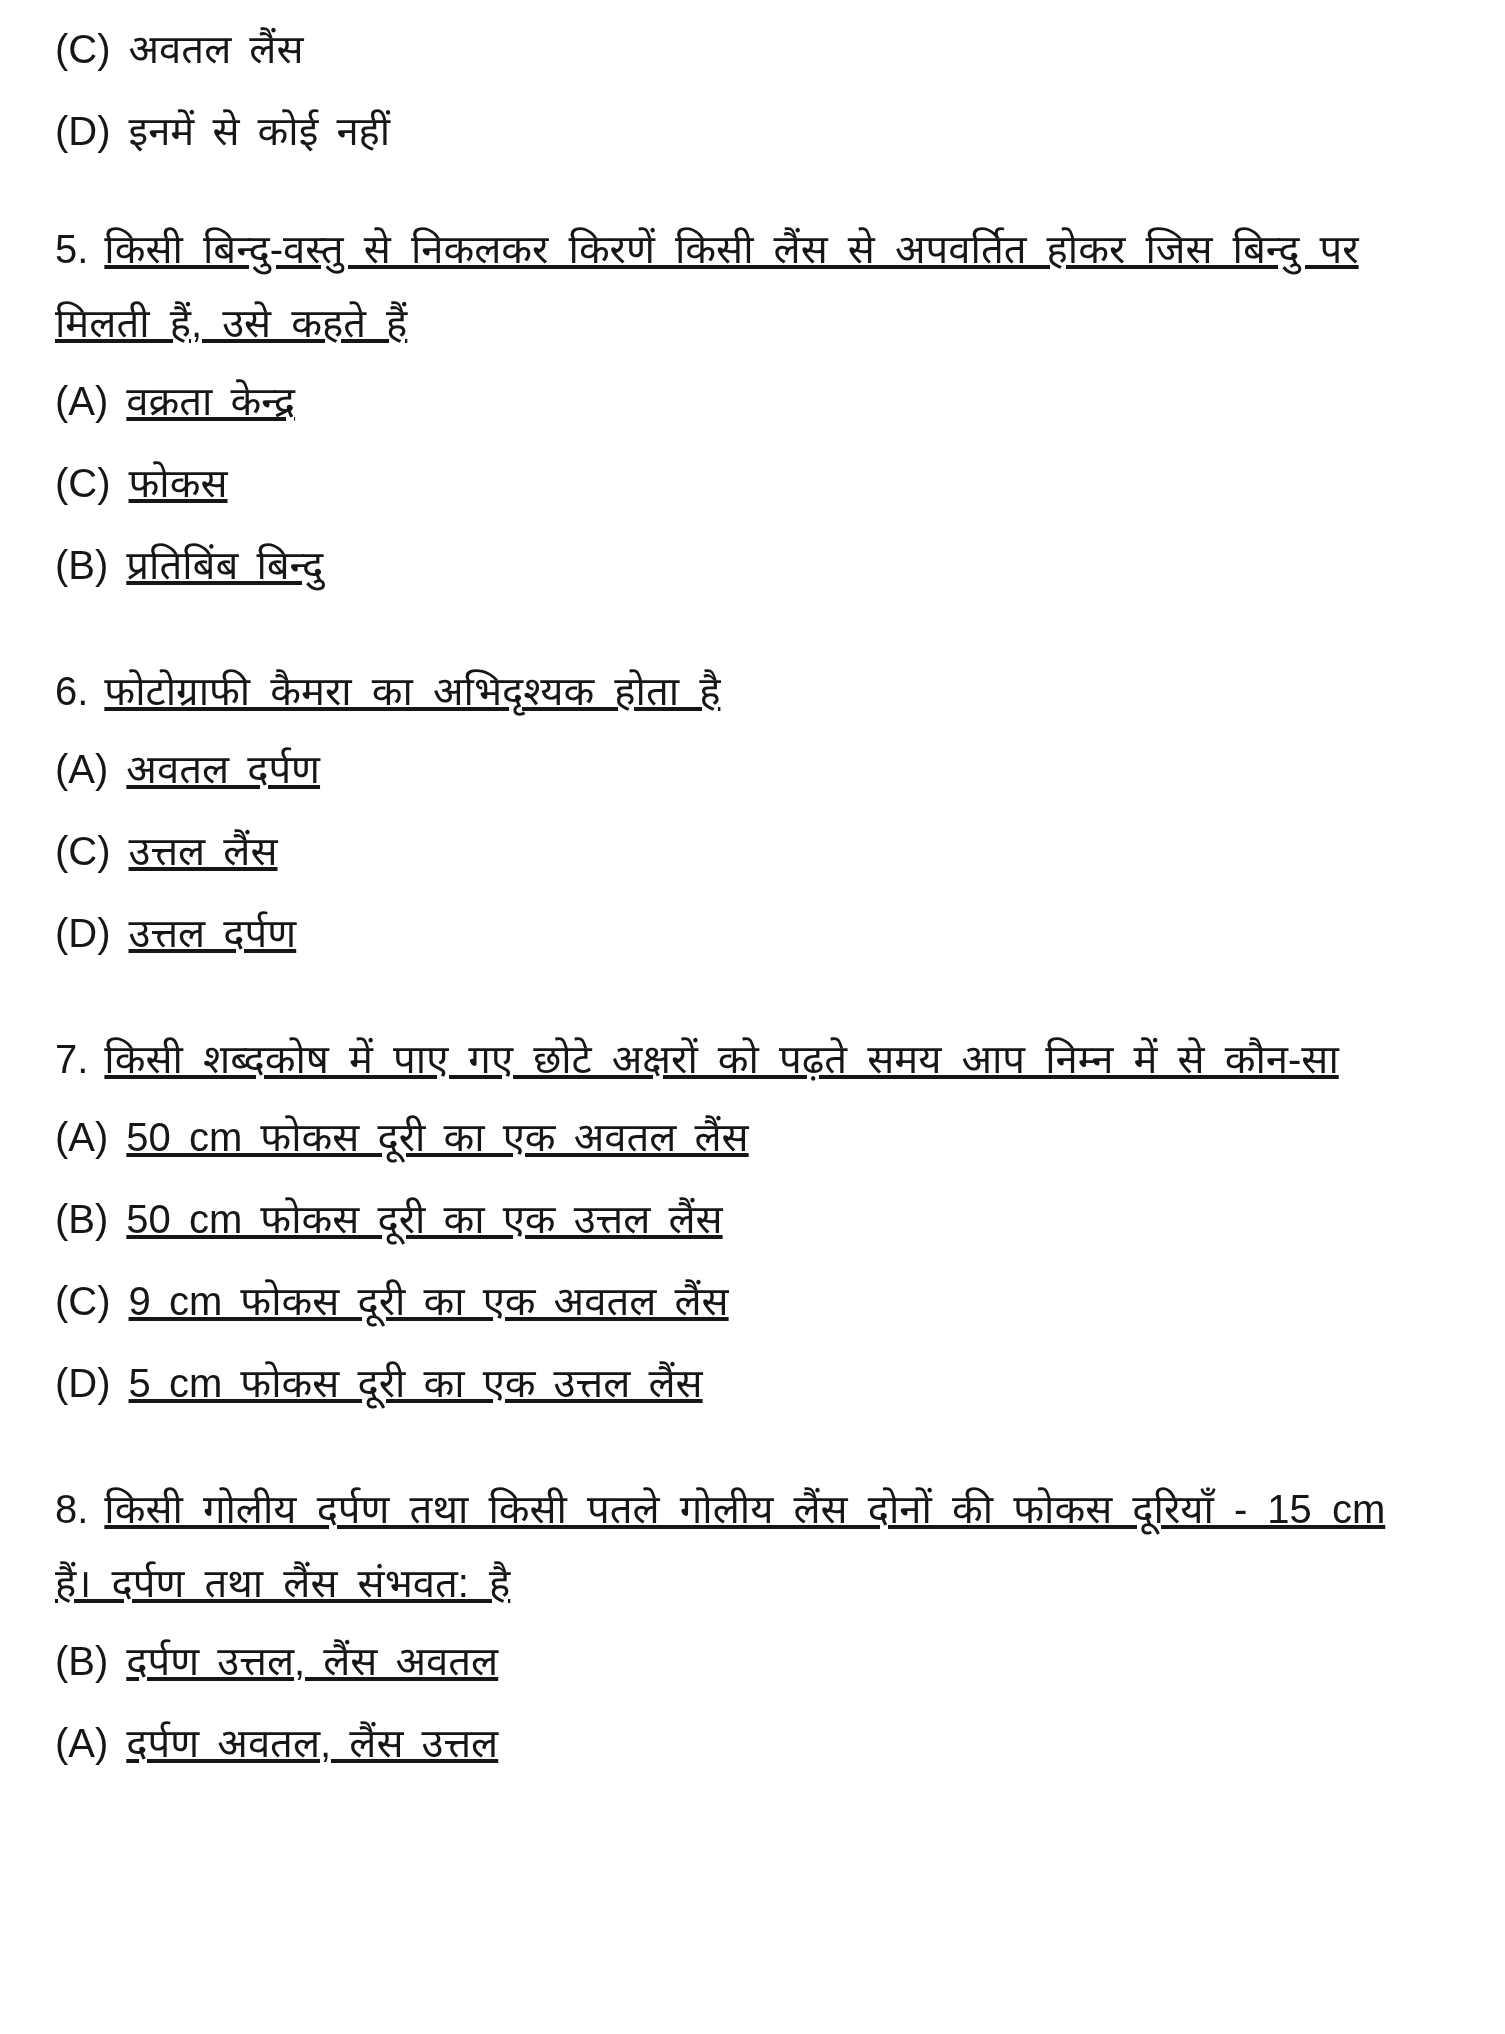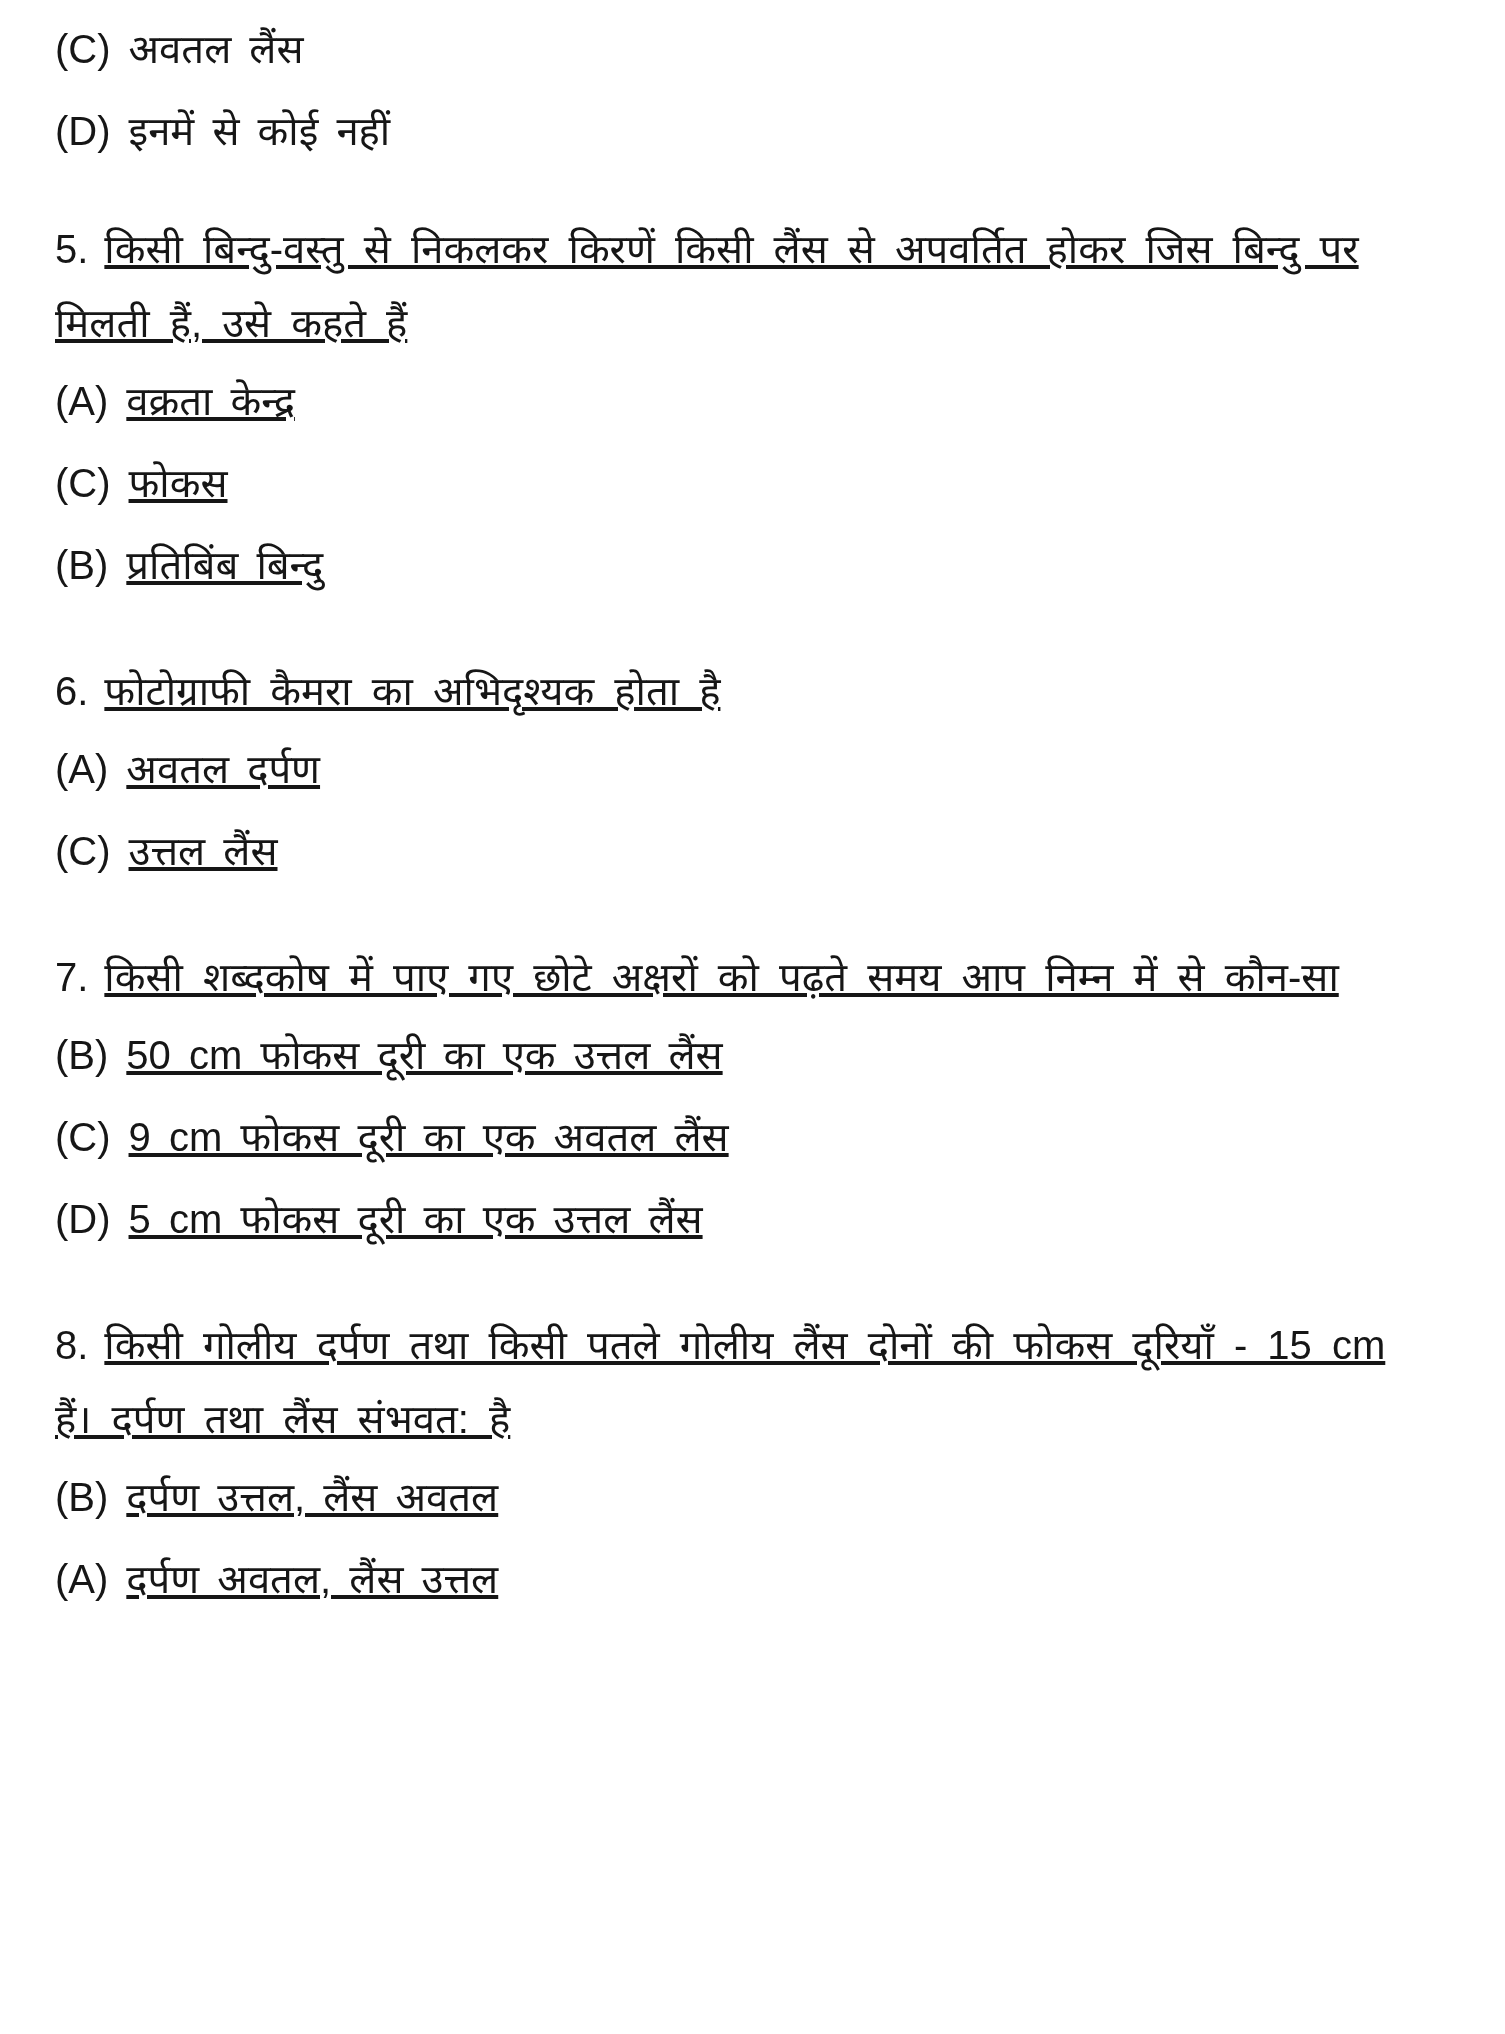--- a/index.html
+++ b/index.html
@@ -90,30 +90,36 @@
         <span class="question-number">6.</span><span>फोटोग्राफी कैमरा का अभिदृश्यक होता है</span>
       </div>
     </div>
     <div class="options-list">
       <div class="option-row">
         <span class="option-label">(A)</span><span class="option-text">अवतल दर्पण</span>
       </div>
       <div class="option-row">
         <span class="option-label">(C)</span><span class="option-text">उत्तल लैंस</span>
       </div>
+      <div class="option-row">
+        <span class="option-label">(D)</span><span class="option-text">उत्तल दर्पण</span>
+      </div>
     </div>
   </div>
 
   <div class="question-block">
     <div class="question-para">
       <div class="q-line">
         <span class="question-number">7.</span><span>किसी शब्दकोष में पाए गए छोटे अक्षरों को पढ़ते समय आप निम्न में से कौन-सा</span>
       </div>
     </div>
     <div class="options-list">
+      <div class="option-row">
+        <span class="option-label">(A)</span><span class="option-text">50 cm फोकस दूरी का एक अवतल लैंस</span>
+      </div>
       <div class="option-row">
         <span class="option-label">(B)</span><span class="option-text">50 cm फोकस दूरी का एक उत्तल लैंस</span>
       </div>
       <div class="option-row">
         <span class="option-label">(C)</span><span class="option-text">9 cm फोकस दूरी का एक अवतल लैंस</span>
       </div>
       <div class="option-row">
         <span class="option-label">(D)</span><span class="option-text">5 cm फोकस दूरी का एक उत्तल लैंस</span>
       </div>
     </div>

